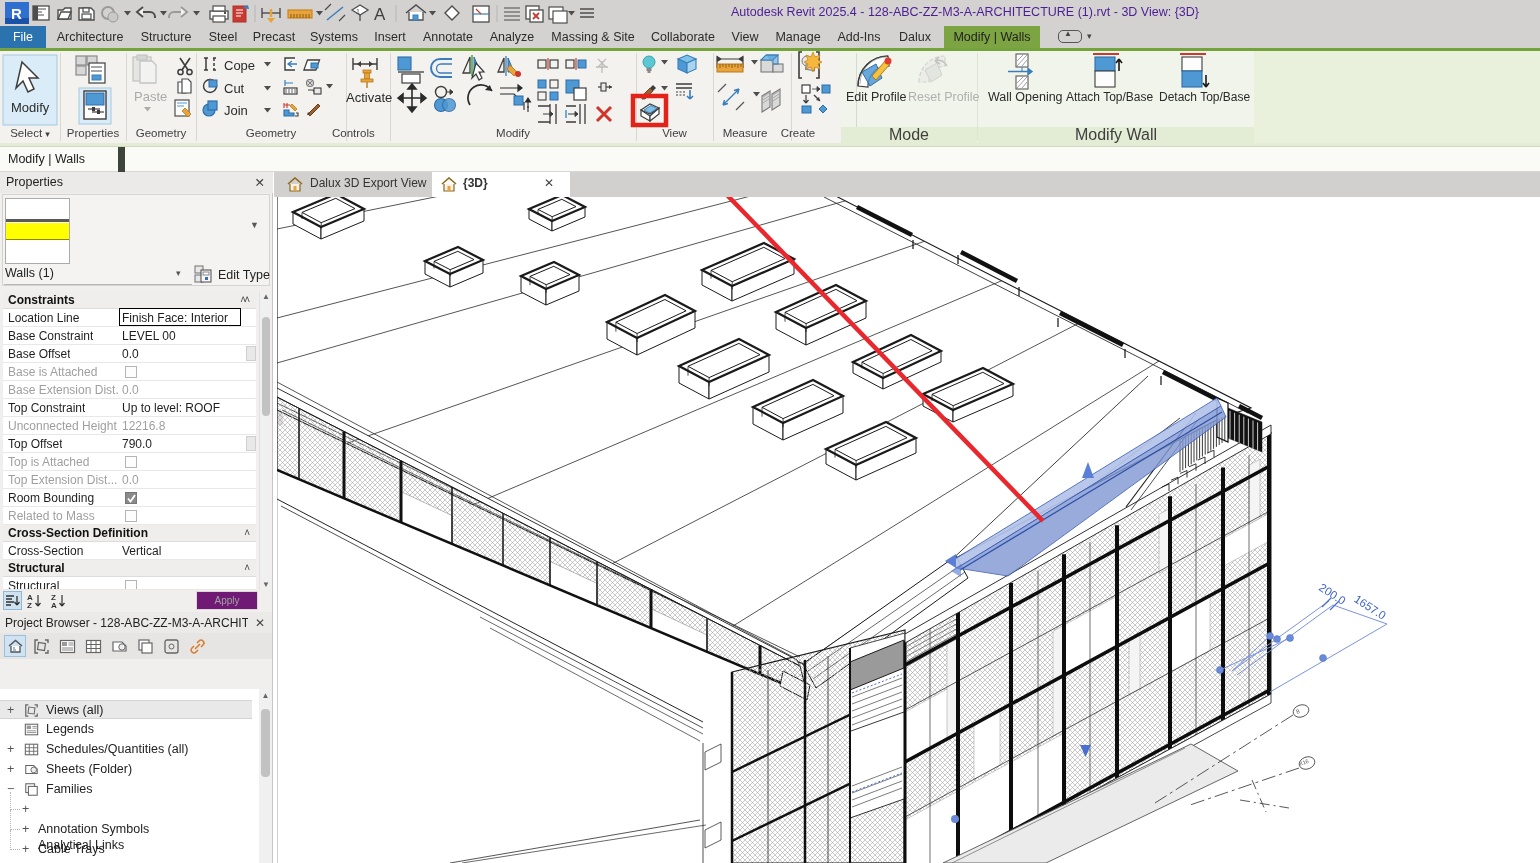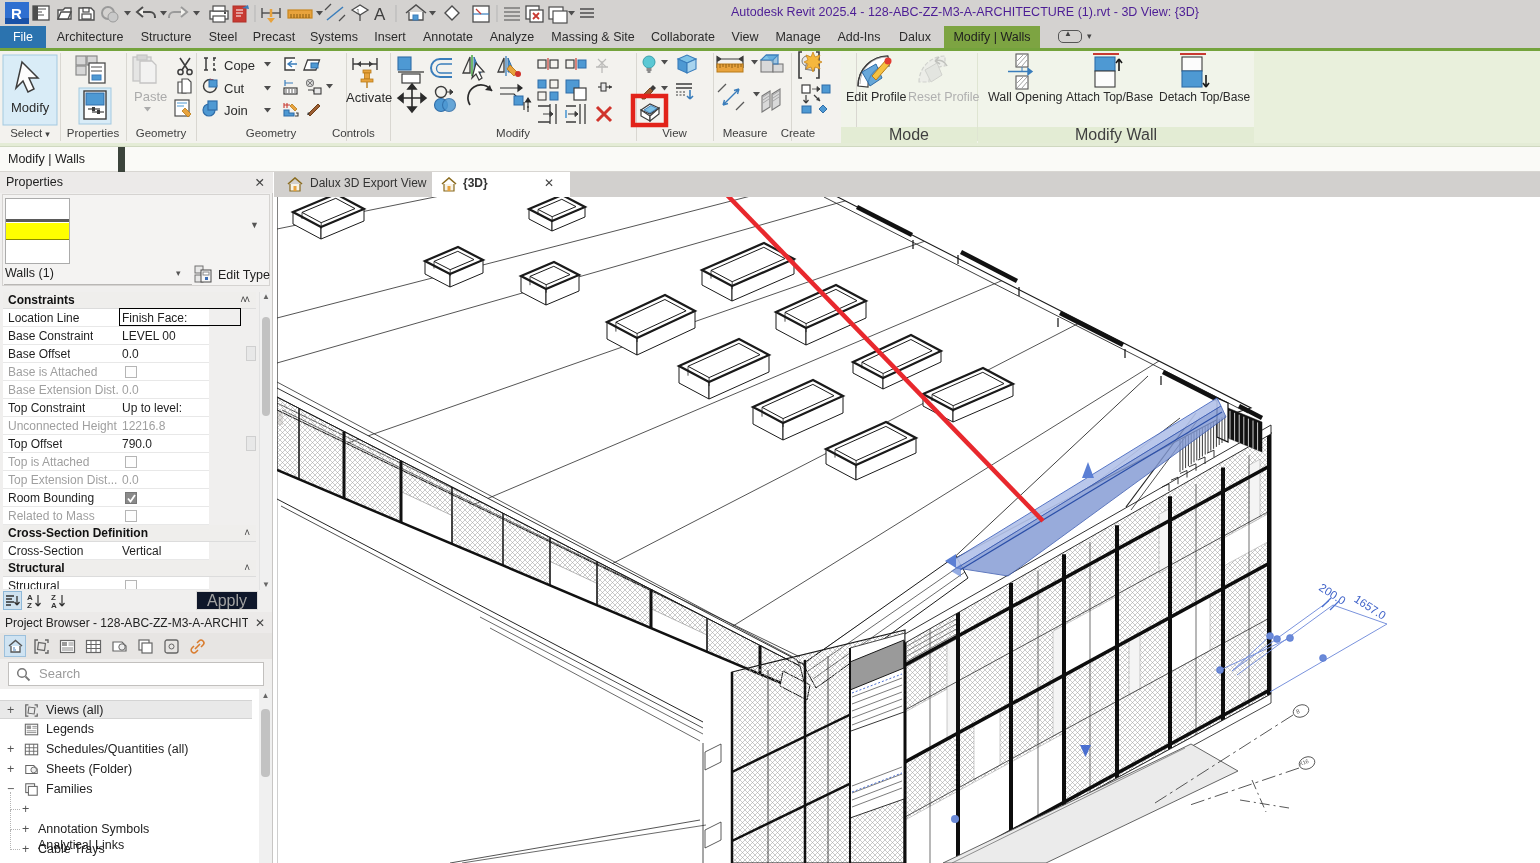--- a/index.html
+++ b/index.html
@@ -25,21 +25,21 @@
 #ribbonedge { left:0; top:143px; width:1540px; height:4px; background:#e4ecd6; border-bottom:1px solid #cfd8c0; }
 
 #optionsbar { left:0; top:147px; width:1540px; height:25px; background:#fafaf7; border-bottom:1px solid #d8d6d2; }
 #optionsbar .t { position:absolute; left:8px; top:5px; font-size:12.5px; color:#222; }
 #optionsbar .blk { position:absolute; left:118px; top:0; width:7px; height:25px; background:#3c443c; }
 
 #props { left:0; top:172px; width:273px; height:440px; background:#f0efee; border-right:1px solid #c8c6c4; }
 #props-h { left:0; top:0; width:273px; height:21px; background:#eceae9; font-size:12.5px; color:#222; }
 #browser { left:0; top:612px; width:273px; height:251px; background:#f0efee; border-right:1px solid #c8c6c4; }
 
-.prow { position:absolute; left:3px; width:206px; height:18px; background:#fff; border-bottom:1px solid #e8e8e8; font-size:12px; }
+.prow { position:absolute; left:3px; width:253px; height:18px; background:#fff; border-bottom:1px solid #e8e8e8; font-size:12px; }
 .prow .l { position:absolute; left:5px; top:2px; color:#1e1e1e; max-width:110px; overflow:hidden; white-space:nowrap; }
 .prow .v { position:absolute; left:119px; top:2px; color:#1e1e1e; }
 .prow.dis .l, .prow.dis .v { color:#9f9f9f; }
 .phead { position:absolute; left:3px; width:253px; height:17px; background:#efeeec; font-size:12px; font-weight:bold; color:#111; border-bottom:1px solid #dcdcdc; }
 .chev { position:absolute; right:8px; top:2px; font-weight:normal; font-size:10px; color:#444; letter-spacing:-2px; }
 .cbox { position:absolute; left:122px; top:3px; width:12px; height:12px; border:1px solid #b5b5b5; background:#fdfdfd; }
 
 .titem { position:absolute; left:0; width:258px; height:19px; font-size:12.5px; color:#222; }
 
 #canvas { left:274px; top:172px; width:1266px; height:691px; background:#fff; }
@@ -570,21 +570,21 @@
       <svg class="abs" style="left:27px;top:3px" width="16" height="16" viewBox="0 0 16 16">
           <text x="0" y="7" font-size="8" fill="#333" font-weight="bold">A</text>
           <text x="0" y="15" font-size="8" fill="#333" font-weight="bold">Z</text>
           <path d="M11 2v11M11 13l-2.5-3M11 13l2.5-3" stroke="#333" stroke-width="1.2" fill="none"></path>
         </svg>
       <svg class="abs" style="left:51px;top:3px" width="16" height="16" viewBox="0 0 16 16">
           <text x="0" y="7" font-size="8" fill="#333" font-weight="bold">Z</text>
           <text x="0" y="15" font-size="8" fill="#333" font-weight="bold">A</text>
           <path d="M11 2v11M11 13l-2.5-3M11 13l2.5-3" stroke="#333" stroke-width="1.2" fill="none"></path>
         </svg>
-      <div class="abs" style="left:196px;top:1px;width:62px;height:19px;background:#0f172a;border:1px solid #dcdad8;color:#a2a2a2;font-size:16px;text-align:center;line-height:18px;">Apply</div>
+      <div class="abs" style="left:196px;top:1px;width:62px;height:19px;background:#701a75;border:1px solid #dcdad8;color:#a2a2a2;font-size:10px;text-align:center;line-height:18px;">Apply</div>
     </div>
   </div>
   <div id="browser" class="abs">
     <div class="abs" style="left:0;top:0;width:272px;height:21px;background:#eceae9;">
       <span style="position:absolute;left:5px;top:4px;font-size:12px;color:#222;white-space:nowrap;max-width:243px;overflow:hidden;">Project Browser - 128-ABC-ZZ-M3-A-ARCHITE...</span>
       <span style="position:absolute;right:7px;top:4px;color:#444;font-size:12px;">✕</span>
     </div>
 
     <div class="abs" style="left:0;top:21px;width:272px;height:26px;background:#e7e5e3;">
       <div class="abs" style="left:4px;top:2px;width:22px;height:22px;background:#cfe3f2;border:1px solid #9cc0dc;"></div>
@@ -616,28 +616,20 @@
         </svg>
       <svg class="abs" style="left:163px;top:5px" width="17" height="17" viewBox="0 0 17 17">
           <rect x="2" y="2" width="13" height="13" rx="2" fill="none" stroke="#666" stroke-width="1.3"></rect>
           <circle cx="8.5" cy="8.5" r="2.5" fill="none" stroke="#666"></circle>
         </svg>
       <svg class="abs" style="left:189px;top:5px" width="17" height="17" viewBox="0 0 17 17">
           <path d="M6 11l5-5M5 8l-2 2a2.7 2.7 0 004 4l2-2M12 9l2-2a2.7 2.7 0 00-4-4L8 5" fill="none" stroke="#d97c2e" stroke-width="1.6"></path>
         </svg>
     </div>
 
-    <div class="abs" style="left:0;top:47px;width:272px;height:30px;background:#f0efee;">
-      <div class="abs" style="left:8px;top:3px;width:256px;height:24px;background:#fff;border:1px solid #c2c0be;"></div>
-      <svg class="abs" style="left:16px;top:8px" width="15" height="15" viewBox="0 0 15 15">
-          <circle cx="6" cy="6" r="4.3" fill="none" stroke="#777" stroke-width="1.5"></circle>
-          <path d="M9.5 9.5L13.5 13.5" stroke="#777" stroke-width="1.8"></path>
-        </svg>
-      <span style="position:absolute;left:39px;top:7px;font-size:13px;color:#9b9b9b;">Search</span>
-    </div>
 
     <div class="abs" style="left:0;top:77px;width:272px;height:174px;background:#fff;">
       <div class="titem" style="top:11px;width:252px;background:#e9e9e9;border-top:1px solid #d4d4d4;border-bottom:1px solid #d4d4d4;">
         <span style="position:absolute;left:7px;top:2px;color:#555;">+</span>
         <svg class="abs" style="left:24px;top:2px" width="15" height="15" viewBox="0 0 17 17">
             <path d="M2 5V2h3M12 2h3v3M15 12v3h-3M5 15H2v-12" fill="none" stroke="#666" stroke-width="1.4"></path>
             <rect x="5" y="5" width="7" height="7" fill="none" stroke="#666" stroke-width="1.2" transform="rotate(8 8.5 8.5)"></rect>
           </svg>
         <span style="position:absolute;left:46px;top:2px;">Views (all)</span>
       </div>

